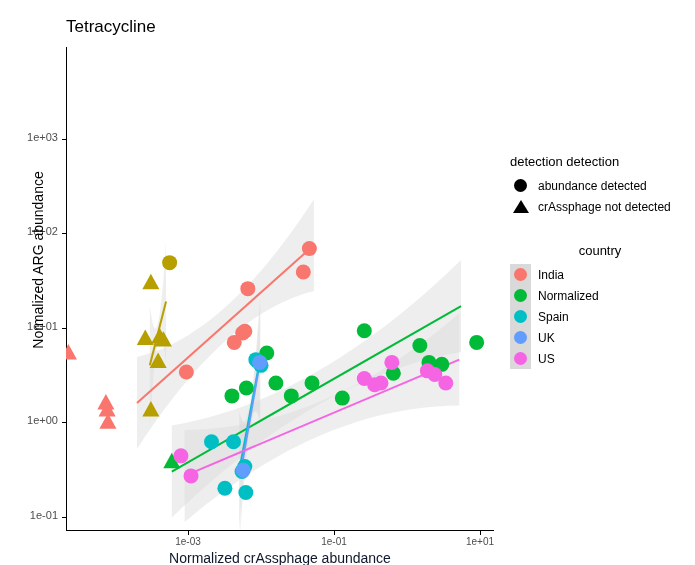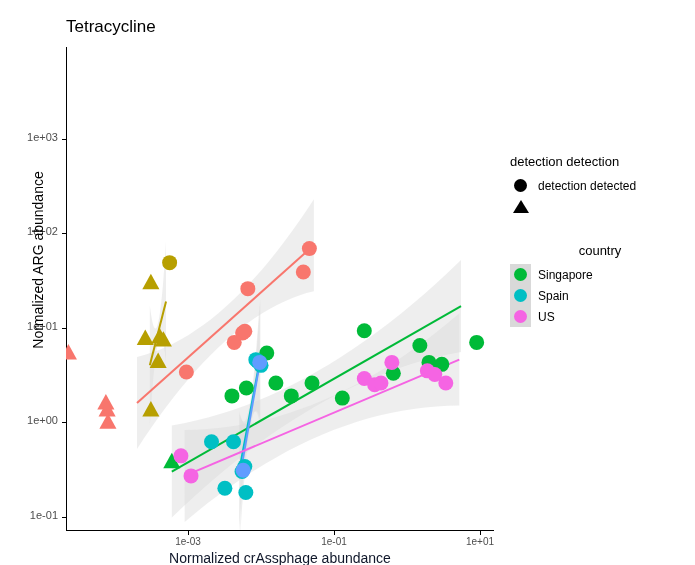--- a/index.html
+++ b/index.html
@@ -171,43 +171,56 @@
   <div id="x-axis-title">Normalized crAssphage abundance</div>
   <div id="y-axis-title">Normalized ARG abundance</div>
 
   <div id="legend">
     <div id="legend-shape">
       <div class="legend-title">detection detection</div>
       <div class="legend-row">
         <span class="legend-key">
           <span class="lg-dot" style="background:#000000;"></span>
         </span>
-        <span class="legend-label">detection detected</span>
+        <span class="legend-label">abundance detected</span>
       </div>
       <div class="legend-row">
         <span class="legend-key">
           <span class="lg-tri" style="border-bottom:13px solid #000000;"></span>
         </span>
+        <span class="legend-label">crAssphage not detected</span>
       </div>
     </div>
 
     <div id="legend-country">
       <div class="legend-title">country</div>
       <div id="legend-country-rows">
           <div class="legend-row">
             <span class="legend-key shaded">
+              <span class="lg-dot" style="background: rgb(248, 118, 109);"></span>
+            </span>
+            <span class="legend-label">India</span>
+          </div>
+          <div class="legend-row">
+            <span class="legend-key shaded">
               <span class="lg-dot" style="background: rgb(0, 186, 56);"></span>
             </span>
-            <span class="legend-label">Singapore</span>
+            <span class="legend-label">Normalized</span>
           </div>
           <div class="legend-row">
             <span class="legend-key shaded">
               <span class="lg-dot" style="background: rgb(0, 191, 196);"></span>
             </span>
             <span class="legend-label">Spain</span>
+          </div>
+          <div class="legend-row">
+            <span class="legend-key shaded">
+              <span class="lg-dot" style="background: rgb(97, 156, 255);"></span>
+            </span>
+            <span class="legend-label">UK</span>
           </div>
           <div class="legend-row">
             <span class="legend-key shaded">
               <span class="lg-dot" style="background: rgb(245, 100, 227);"></span>
             </span>
             <span class="legend-label">US</span>
           </div>
         </div>
     </div>
   </div>

